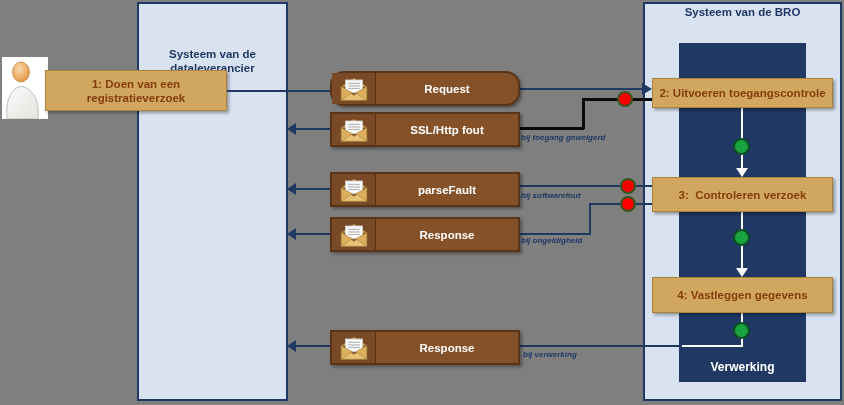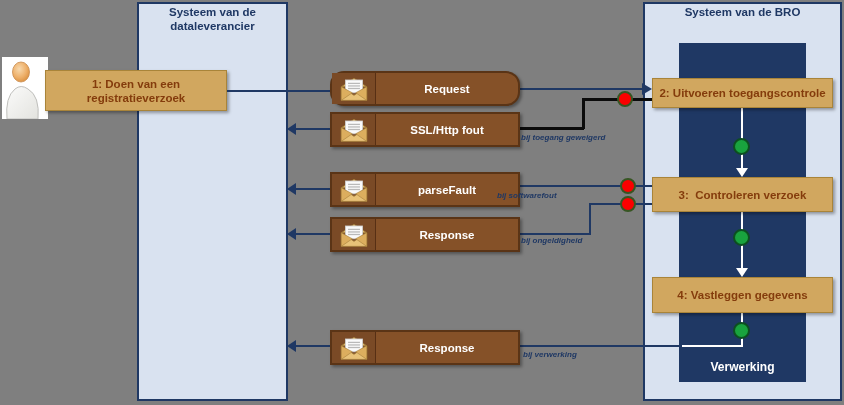--- a/index.html
+++ b/index.html
@@ -70,21 +70,21 @@
   .actor-connector{position:absolute;left:36px;top:89px;width:14px;height:2px;background:#8493ad;}
 </style>
 </head>
 <body>
 
 <div class="canvas">
 
   <div class="lane lane-supplier"></div>
   <div class="lane lane-bro"></div>
 
-  <div class="lane-title" style="left:137px;width:151px;">
+  <div class="lane-title" style="left:137px;width:151px;margin-top:42px;">
     <span>Systeem van de</span><br>
     <span>dataleverancier</span>
   </div>
   <div class="lane-title" style="left:643px;width:199px;">
     <span>Systeem van de BRO</span>
   </div>
 
   <div class="inner-panel"></div>
   <div class="processing-label">Verwerking</div>
 
@@ -228,21 +228,21 @@
         <line x1="13" y1="15" x2="27" y2="15" stroke="#b9b9b9" stroke-width="1.5"></line>
         <polygon points="5,13 20,23 35,13 35,29 5,29" fill="#e8c278" stroke="#9c7636" stroke-width="1"></polygon>
         <polygon points="5,29 18,20 5,13" fill="#dcae5e" stroke="#9c7636" stroke-width="0.6"></polygon>
         <polygon points="35,29 22,20 35,13" fill="#dcae5e" stroke="#9c7636" stroke-width="0.6"></polygon>
       </svg>
     </div>
     <div class="msg-label">Response</div>
   </div>
 
   <div class="condition" style="left:521px;top:133px;">bij toegang geweigerd</div>
-  <div class="condition" style="left:497px;top:191px;">bij softwarefout</div>
+  <div class="condition" style="left:521px;top:191px;">bij softwarefout</div>
   <div class="condition" style="left:521px;top:236px;">bij ongeldigheid</div>
   <div class="condition" style="left:523px;top:350px;">bij verwerking</div>
 
   <div class="marker marker-red" style="left:617px;top:91px;"></div>
   <div class="marker marker-red" style="left:620px;top:178px;"></div>
   <div class="marker marker-red" style="left:620px;top:196px;"></div>
   <div class="marker marker-green" style="left:733px;top:138px;"></div>
   <div class="marker marker-green" style="left:733px;top:229px;"></div>
   <div class="marker marker-green" style="left:733px;top:322px;"></div>
 

